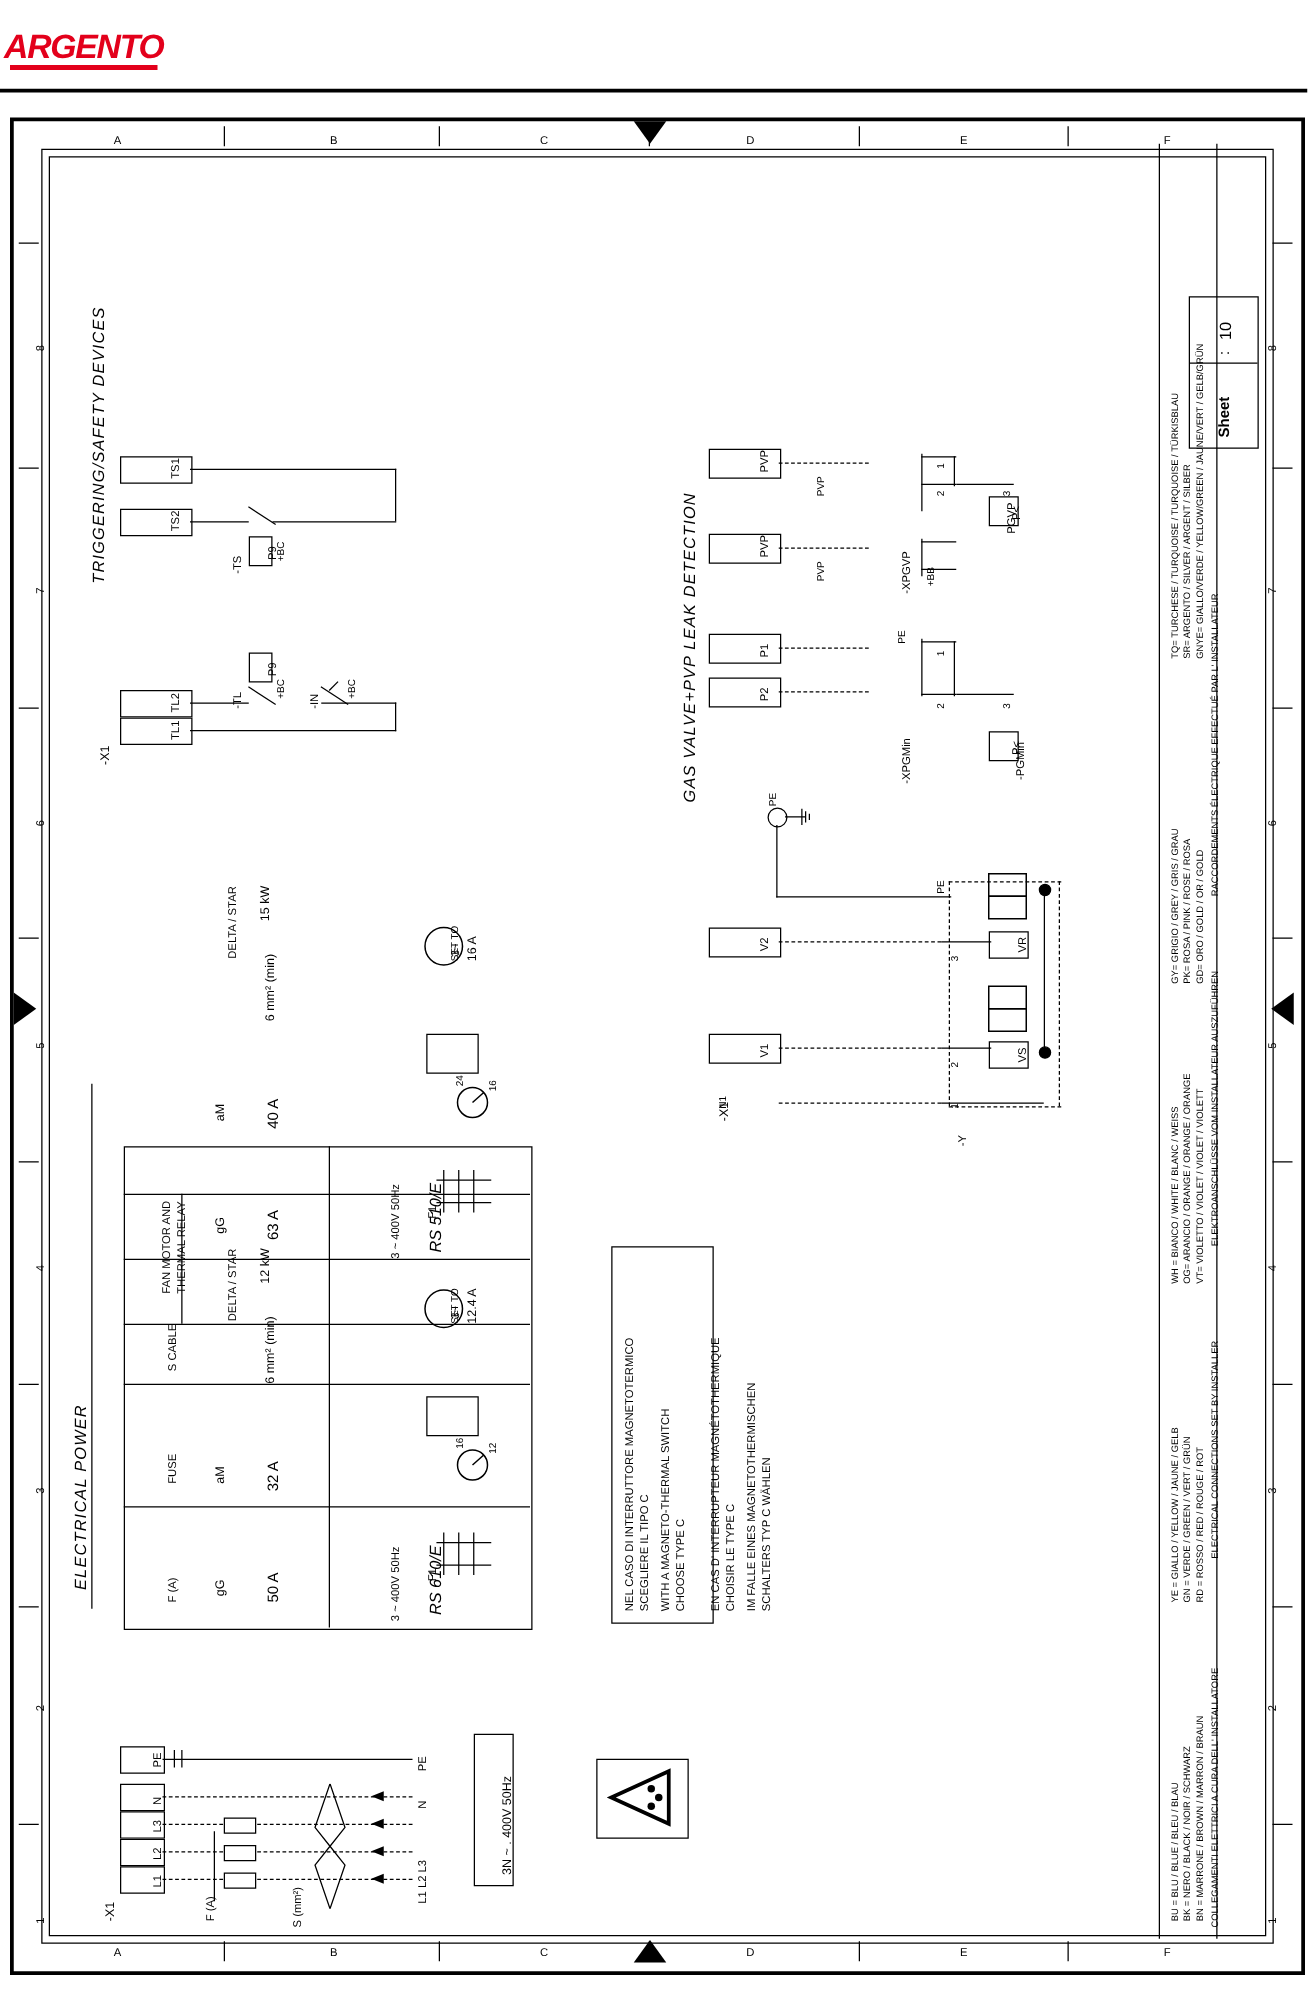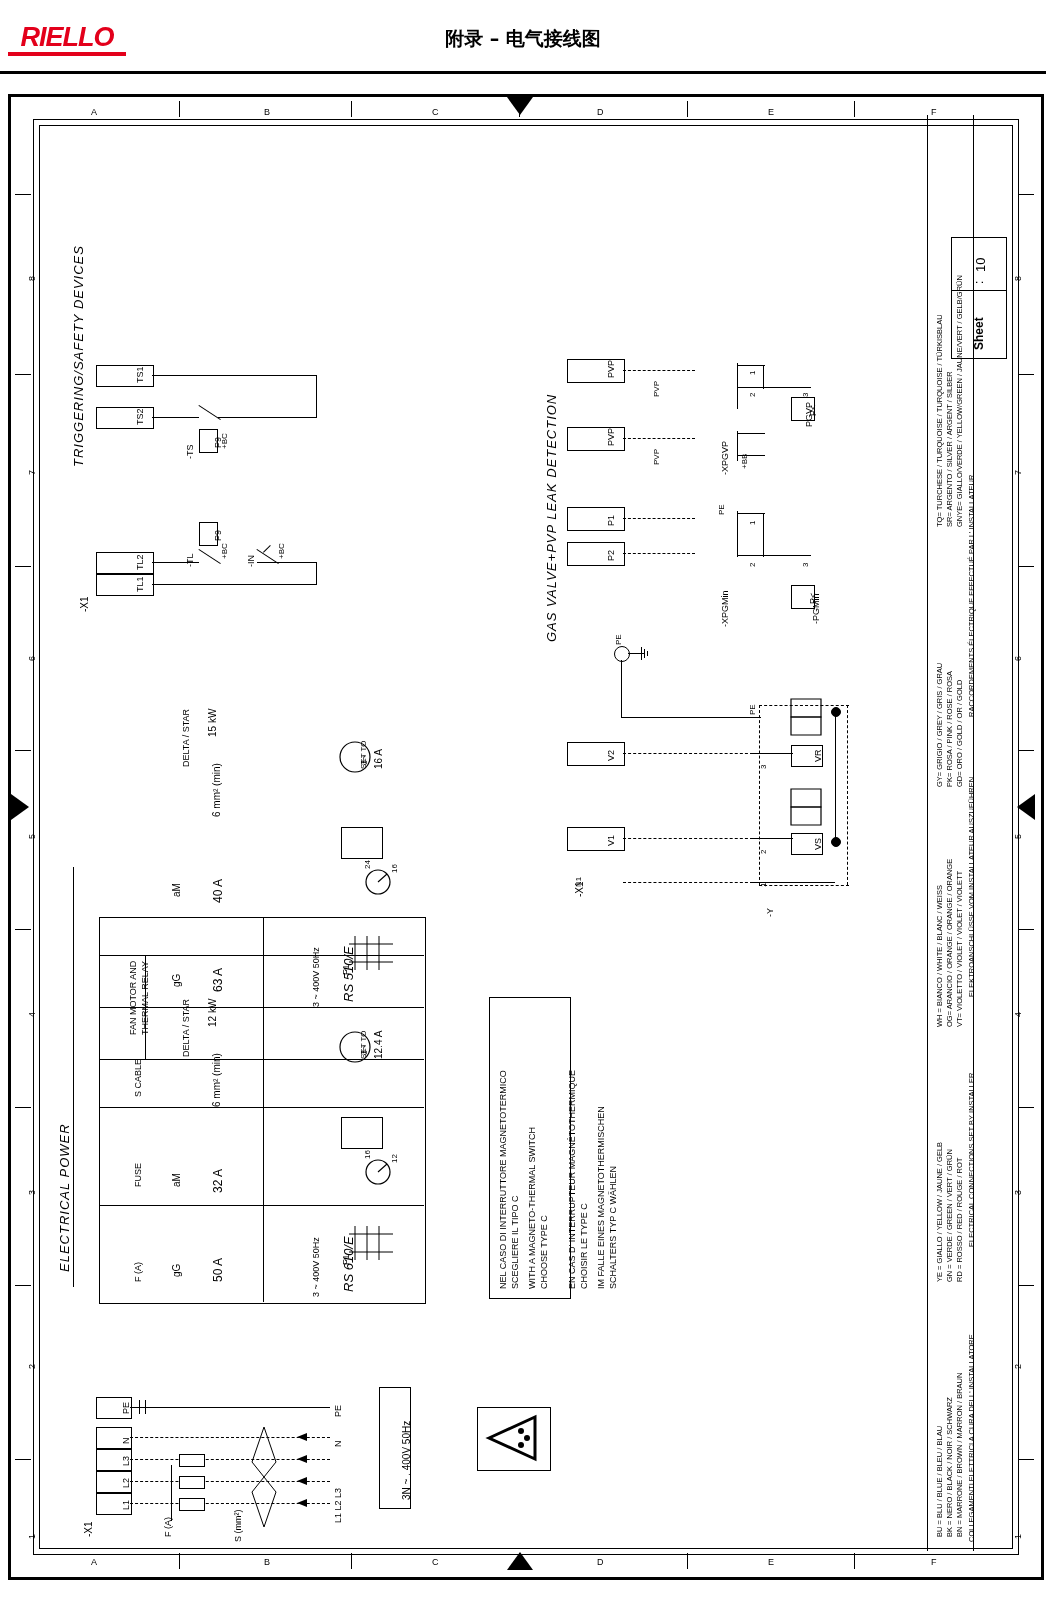--- a/index.html
+++ b/index.html
@@ -29,23 +29,22 @@
 
   .tri{position:absolute;width:0;height:0;}
 
   .dash{position:absolute;border-top:1px dashed #000;}
   .dashv{position:absolute;border-left:1px dashed #000;}
 </style>
 </head>
 <body>
 
 <div class="hdr">
-  <div class="logo">RIELLO</div>
+  <div class="logo">ARGENTO</div>
   <div class="logo-rule"></div>
-  <div class="hdr-title">附录 – 电气接线图</div>
   <div class="hdr-rule"></div>
 </div>
 
 <div class="sheet">
   <div class="inner">
     <div class="inner2"></div>
   </div>
 
   <div class="flab" style="left:1002px;top:184px;">
       <span class="rot" style="left:0;top:0;">8</span>

